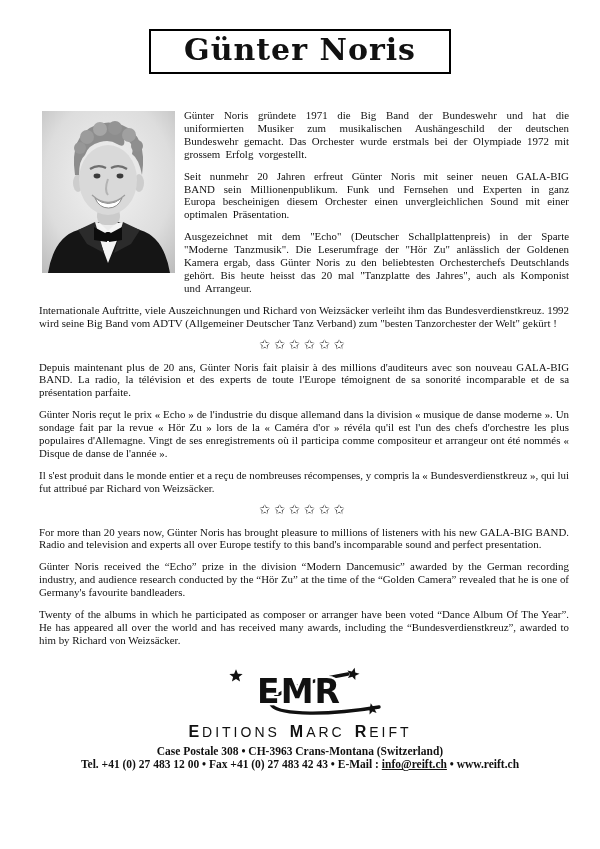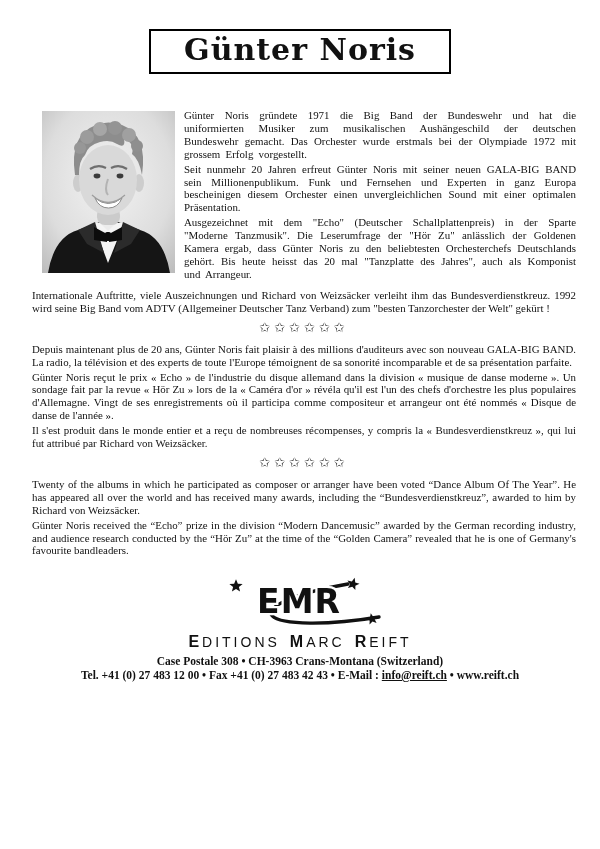--- a/index.html
+++ b/index.html
@@ -29,21 +29,21 @@
     letter-spacing:1px;
     line-height:34px;
   }
   
   .content{
     margin:35px 22px 0 30px;
     font-size:10.9px;
     line-height:12.9px;
     text-align:justify;
   }
-  .content p{margin:2px;}
+  .content p{margin:9px;}
   .photo-frame{
     float:left;
     width:133px;height:162px;
     margin:2px 9px 16px 12px;
     background:#e2e2e2;
   }
   .photo-frame svg{display:block;width:133px;height:162px;}
   .wrapped{word-spacing:2.5px;}
   .clearer{clear:left;}
   .stars-sep{
@@ -149,22 +149,23 @@
 
     <div>
       <p>Depuis maintenant plus de 20 ans, Günter Noris fait plaisir à des millions d'auditeurs avec son nouveau GALA-BIG BAND. La radio, la télévision et des experts de toute l'Europe témoignent de sa sonorité incomparable et de sa présentation parfaite.</p>
       <p>Günter Noris reçut le prix « Echo » de l'industrie du disque allemand dans la division « musique de danse moderne ». Un sondage fait par la revue « Hör Zu » lors de la « Caméra d'or » révéla qu'il est l'un des chefs d'orchestre les plus populaires d'Allemagne. Vingt de ses enregistrements où il participa comme compositeur et arrangeur ont été nommés « Disque de danse de l'année ».</p>
       <p>Il s'est produit dans le monde entier et a reçu de nombreuses récompenses, y compris la « Bundesverdienstkreuz », qui lui fut attribué par Richard von Weizsäcker.</p>
     </div>
 
     <div class="stars-sep">✩✩✩✩✩✩</div>
 
     <div>
+      <p>For more than 20 years now, Günter Noris has brought pleasure to millions of listeners with his new GALA-BIG BAND. Radio and television and experts all over Europe testify to this band's incomparable sound and perfect presentation.</p>
+      <p>Günter Noris received the “Echo” prize in the division “Modern Dancemusic” awarded by the German recording industry, and audience research conducted by the “Hör Zu” at the time of the “Golden Camera” revealed that he is one of Germany's favourite bandleaders.</p>
       <p>Twenty of the albums in which he participated as composer or arranger have been voted “Dance Album Of The Year”. He has appeared all over the world and has received many awards, including the “Bundesverdienstkreuz”, awarded to him by Richard von Weizsäcker.</p>
-      <p>Günter Noris received the “Echo” prize in the division “Modern Dancemusic” awarded by the German recording industry, and audience research conducted by the “Hör Zu” at the time of the “Golden Camera” revealed that he is one of Germany's favourite bandleaders.</p>
     </div>
   </div>
 
   <div class="footer">
     <div class="logo-wrap">
       <svg width="190" height="50" viewBox="0 0 190 50">
         <path d="M 143 7 A 80 16 -8 1 0 174 40" fill="none" stroke="#111" stroke-width="3.4" stroke-linecap="round"></path>
         <text x="94" y="36" text-anchor="middle" style="font-family:'DejaVu Sans',sans-serif;font-weight:bold;font-size:33px;letter-spacing:1px;" fill="#111" stroke="#ffffff" stroke-width="4.5" paint-order="stroke">EMR</text>
         <g transform="translate(31,9) scale(0.85)">
           <path d="M0,-8 L2.2,-2.6 L7.8,-2.4 L3.4,1.2 L4.8,6.6 L0,3.4 L-4.8,6.6 L-3.4,1.2 L-7.8,-2.4 L-2.2,-2.6 Z" fill="#111"></path>

